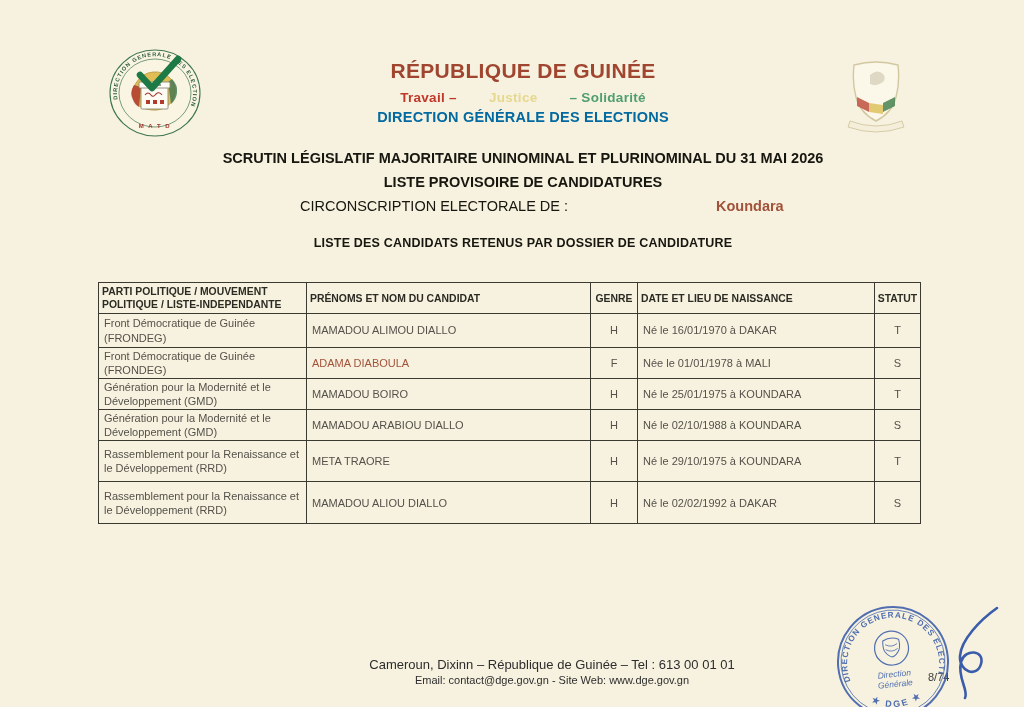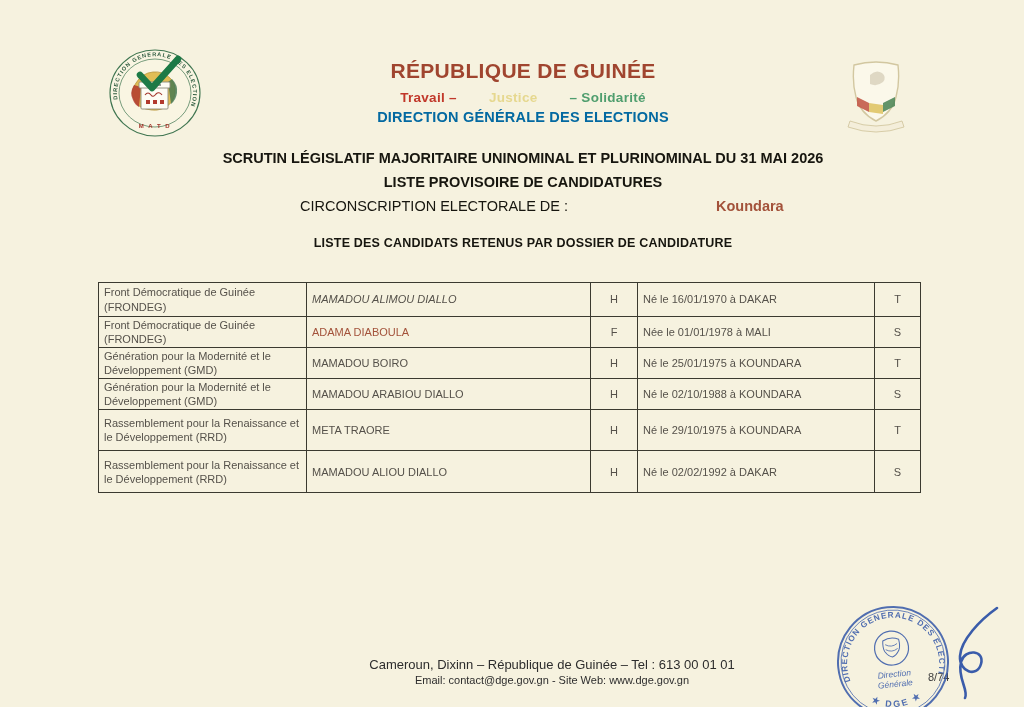--- a/index.html
+++ b/index.html
@@ -89,23 +89,30 @@
 <div class="abs tablewrap">
 <table>
   <colgroup>
         <col style="width:208px">
         <col style="width:284px">
         <col style="width:47px">
         <col style="width:237px">
         <col style="width:46px">
       </colgroup>
   <tbody>
+        <tr class="h0">
+    <th>PARTI POLITIQUE / MOUVEMENT POLITIQUE / LISTE-INDEPENDANTE</th>
+    <th>PRÉNOMS ET NOM DU CANDIDAT</th>
+    <th class="c">GENRE</th>
+    <th>DATE ET LIEU DE NAISSANCE</th>
+    <th class="c">STATUT</th>
+  </tr>
   <tr class="r0">
     <td>Front Démocratique de Guinée (FRONDEG)</td>
-    <td style="color: rgb(85, 81, 74); font-style: italic;">MAMADOU ALIMOU DIALLO</td>
+    <td style="color: rgb(85, 81, 74);">MAMADOU ALIMOU DIALLO</td>
     <td class="c">H</td>
     <td>Né le 16/01/1970 à DAKAR</td>
     <td class="c">T</td>
   </tr>
   <tr class="r1">
     <td>Front Démocratique de Guinée (FRONDEG)</td>
     <td style="color: rgb(163, 82, 58);">ADAMA DIABOULA</td>
     <td class="c">F</td>
     <td>Née le 01/01/1978 à MALI</td>
     <td class="c">S</td>

